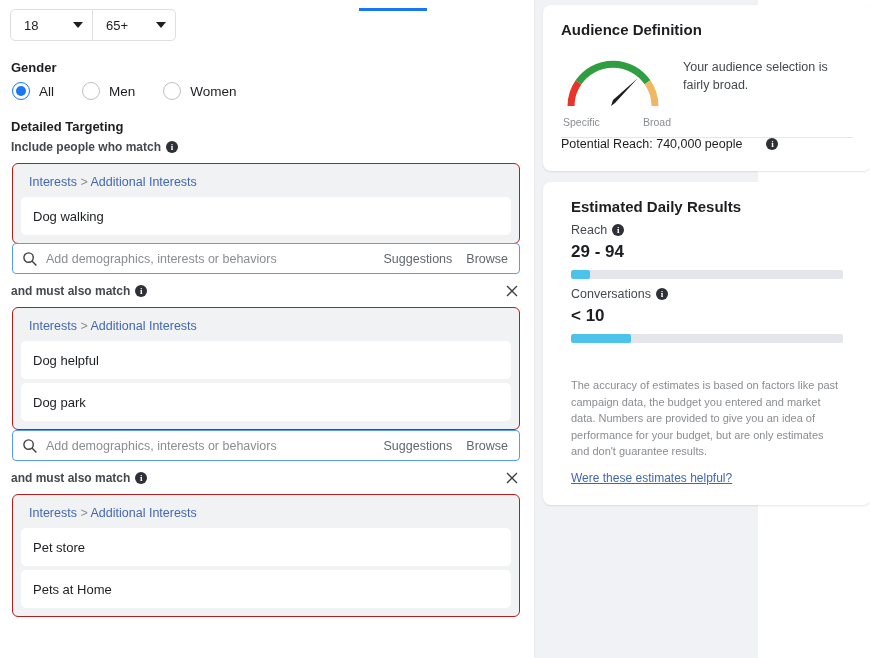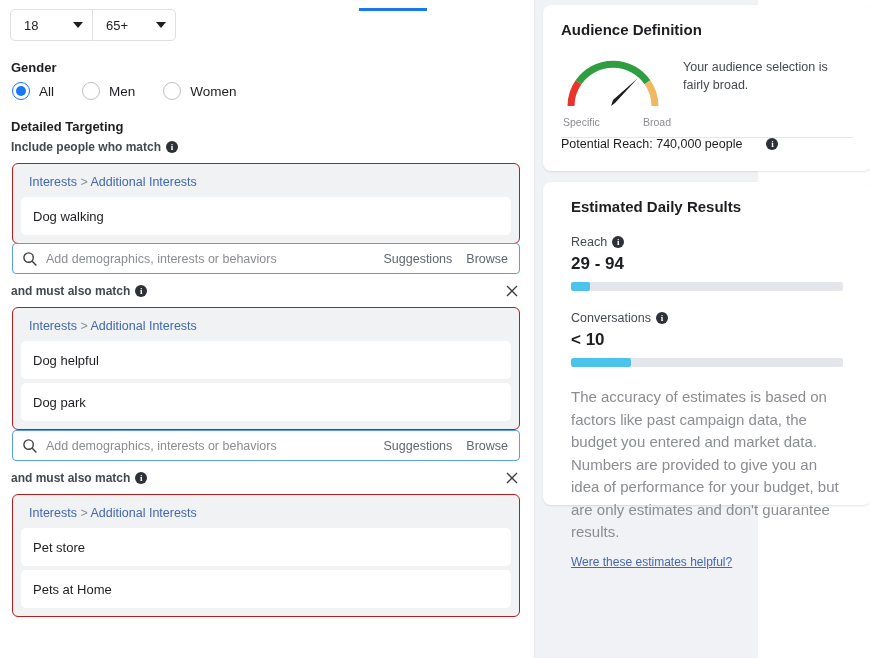--- a/index.html
+++ b/index.html
@@ -146,34 +146,34 @@
     position: absolute; left: 18px; top: 132px;
     font-size: 12.5px; color: #1c1e21;
     display: flex; align-items: center; gap: 24px;
   }
 
   
   #card-results { top: 182px; height: 323px; padding: 16px 28px; }
   .metric-label {
     font-size: 12.5px; color: #444950;
     display: flex; align-items: center; gap: 5px;
-    margin-top: 20px;
+    margin-top: 8px;
   }
   .metric-value {
     font-size: 17px; font-weight: bold; color: #1c1e21;
     margin-top: 5px;
   }
   .track {
     height: 9px; background: #e4e6eb; border-radius: 2px;
     margin-top: 8px; overflow: hidden;
   }
   .fill { height: 9px; background: #4cc3ea; border-radius: 2px; }
   .disclaimer {
-    font-size: 15px; color: #8a8d91; line-height: 1.5;
-    margin-top: 19px;
+    font-size: 11px; color: #8a8d91; line-height: 1.5;
+    margin-top: 34px;
   }
   .help-link {
     font-size: 12px; color: #4267b2; margin-top: 11px; display: block;
   }
 </style>
 </head>
 <body>
 
 <div class="screen">
 

